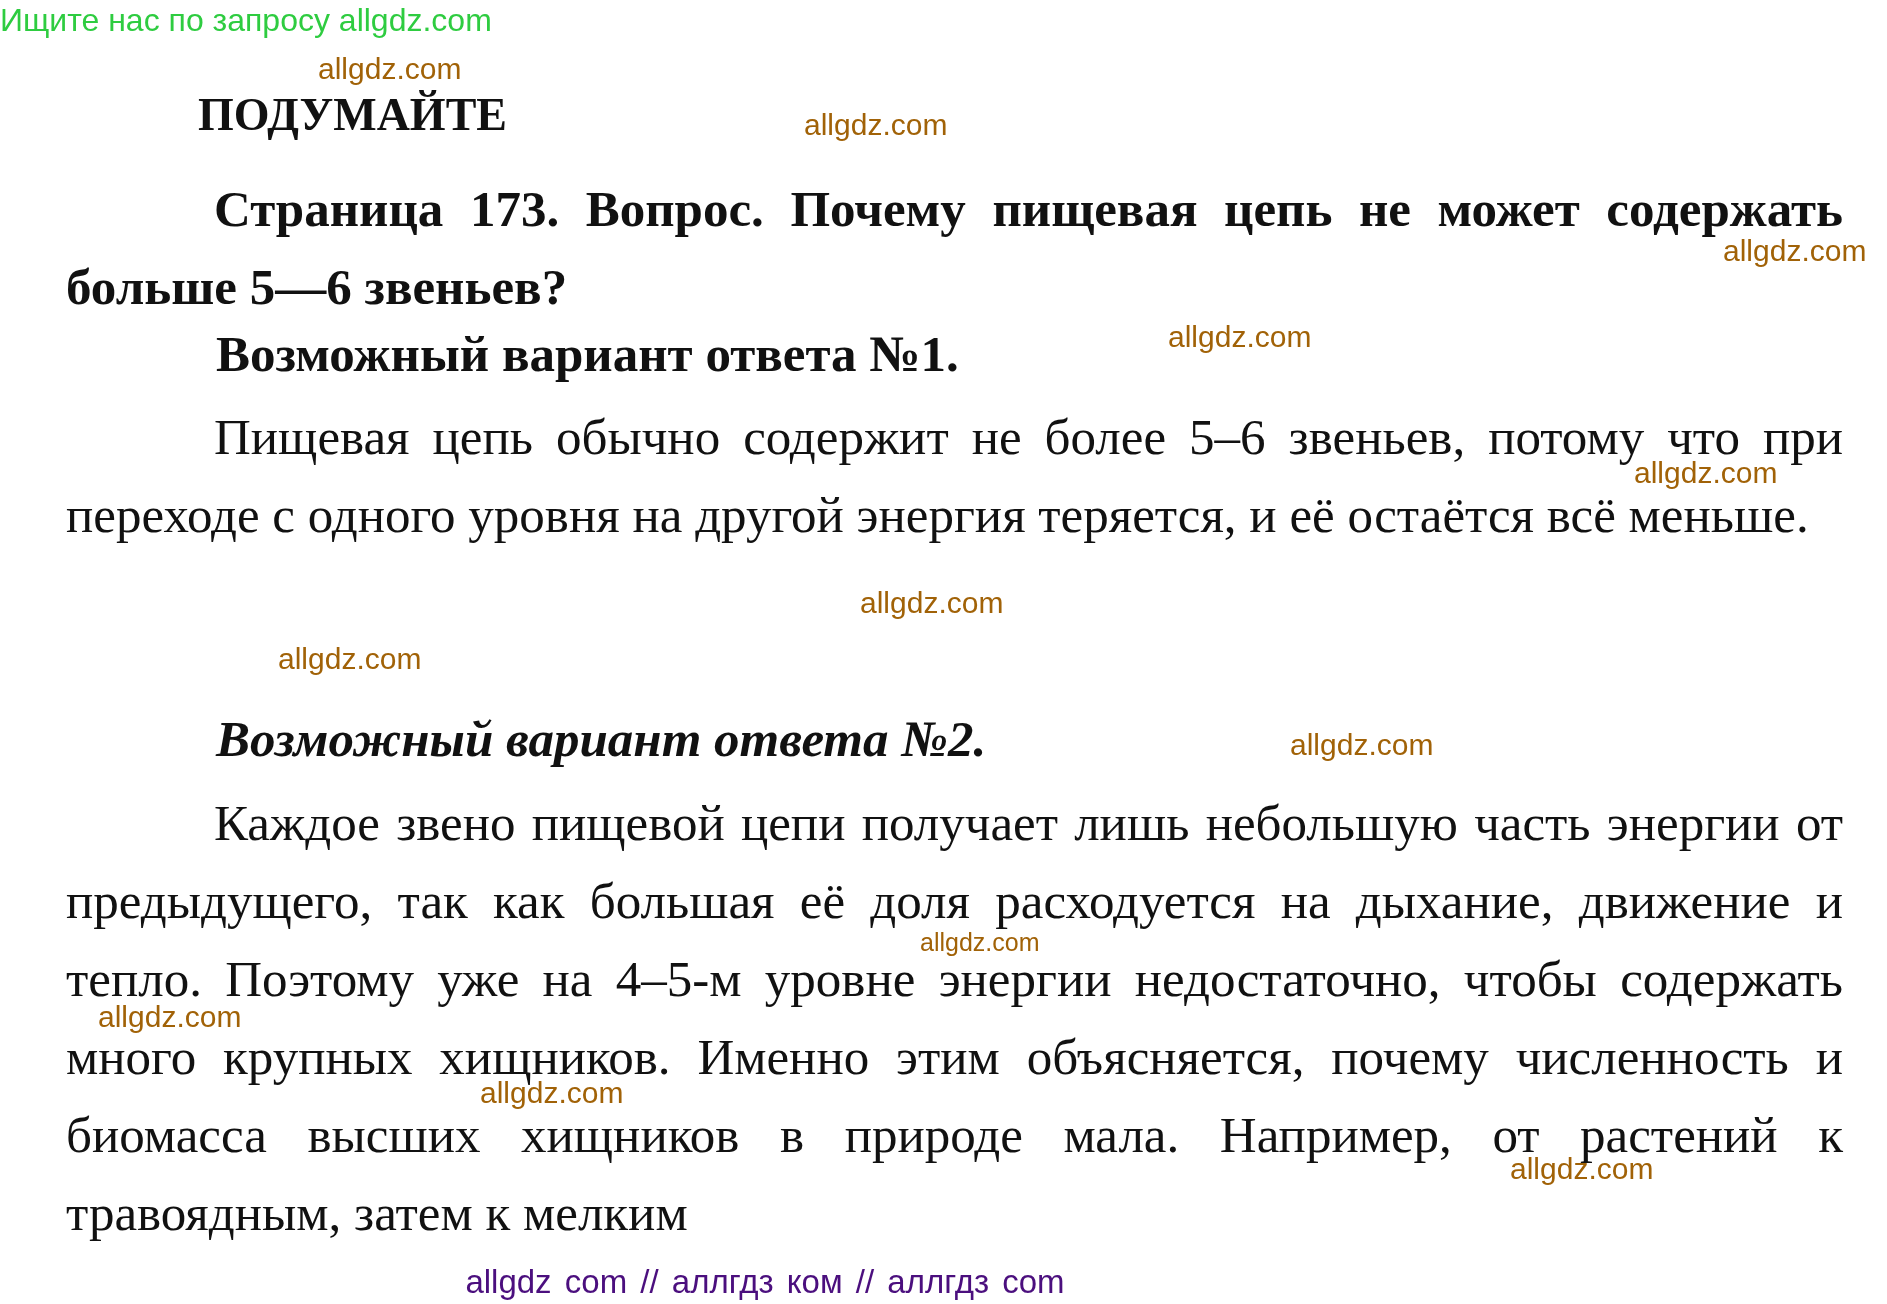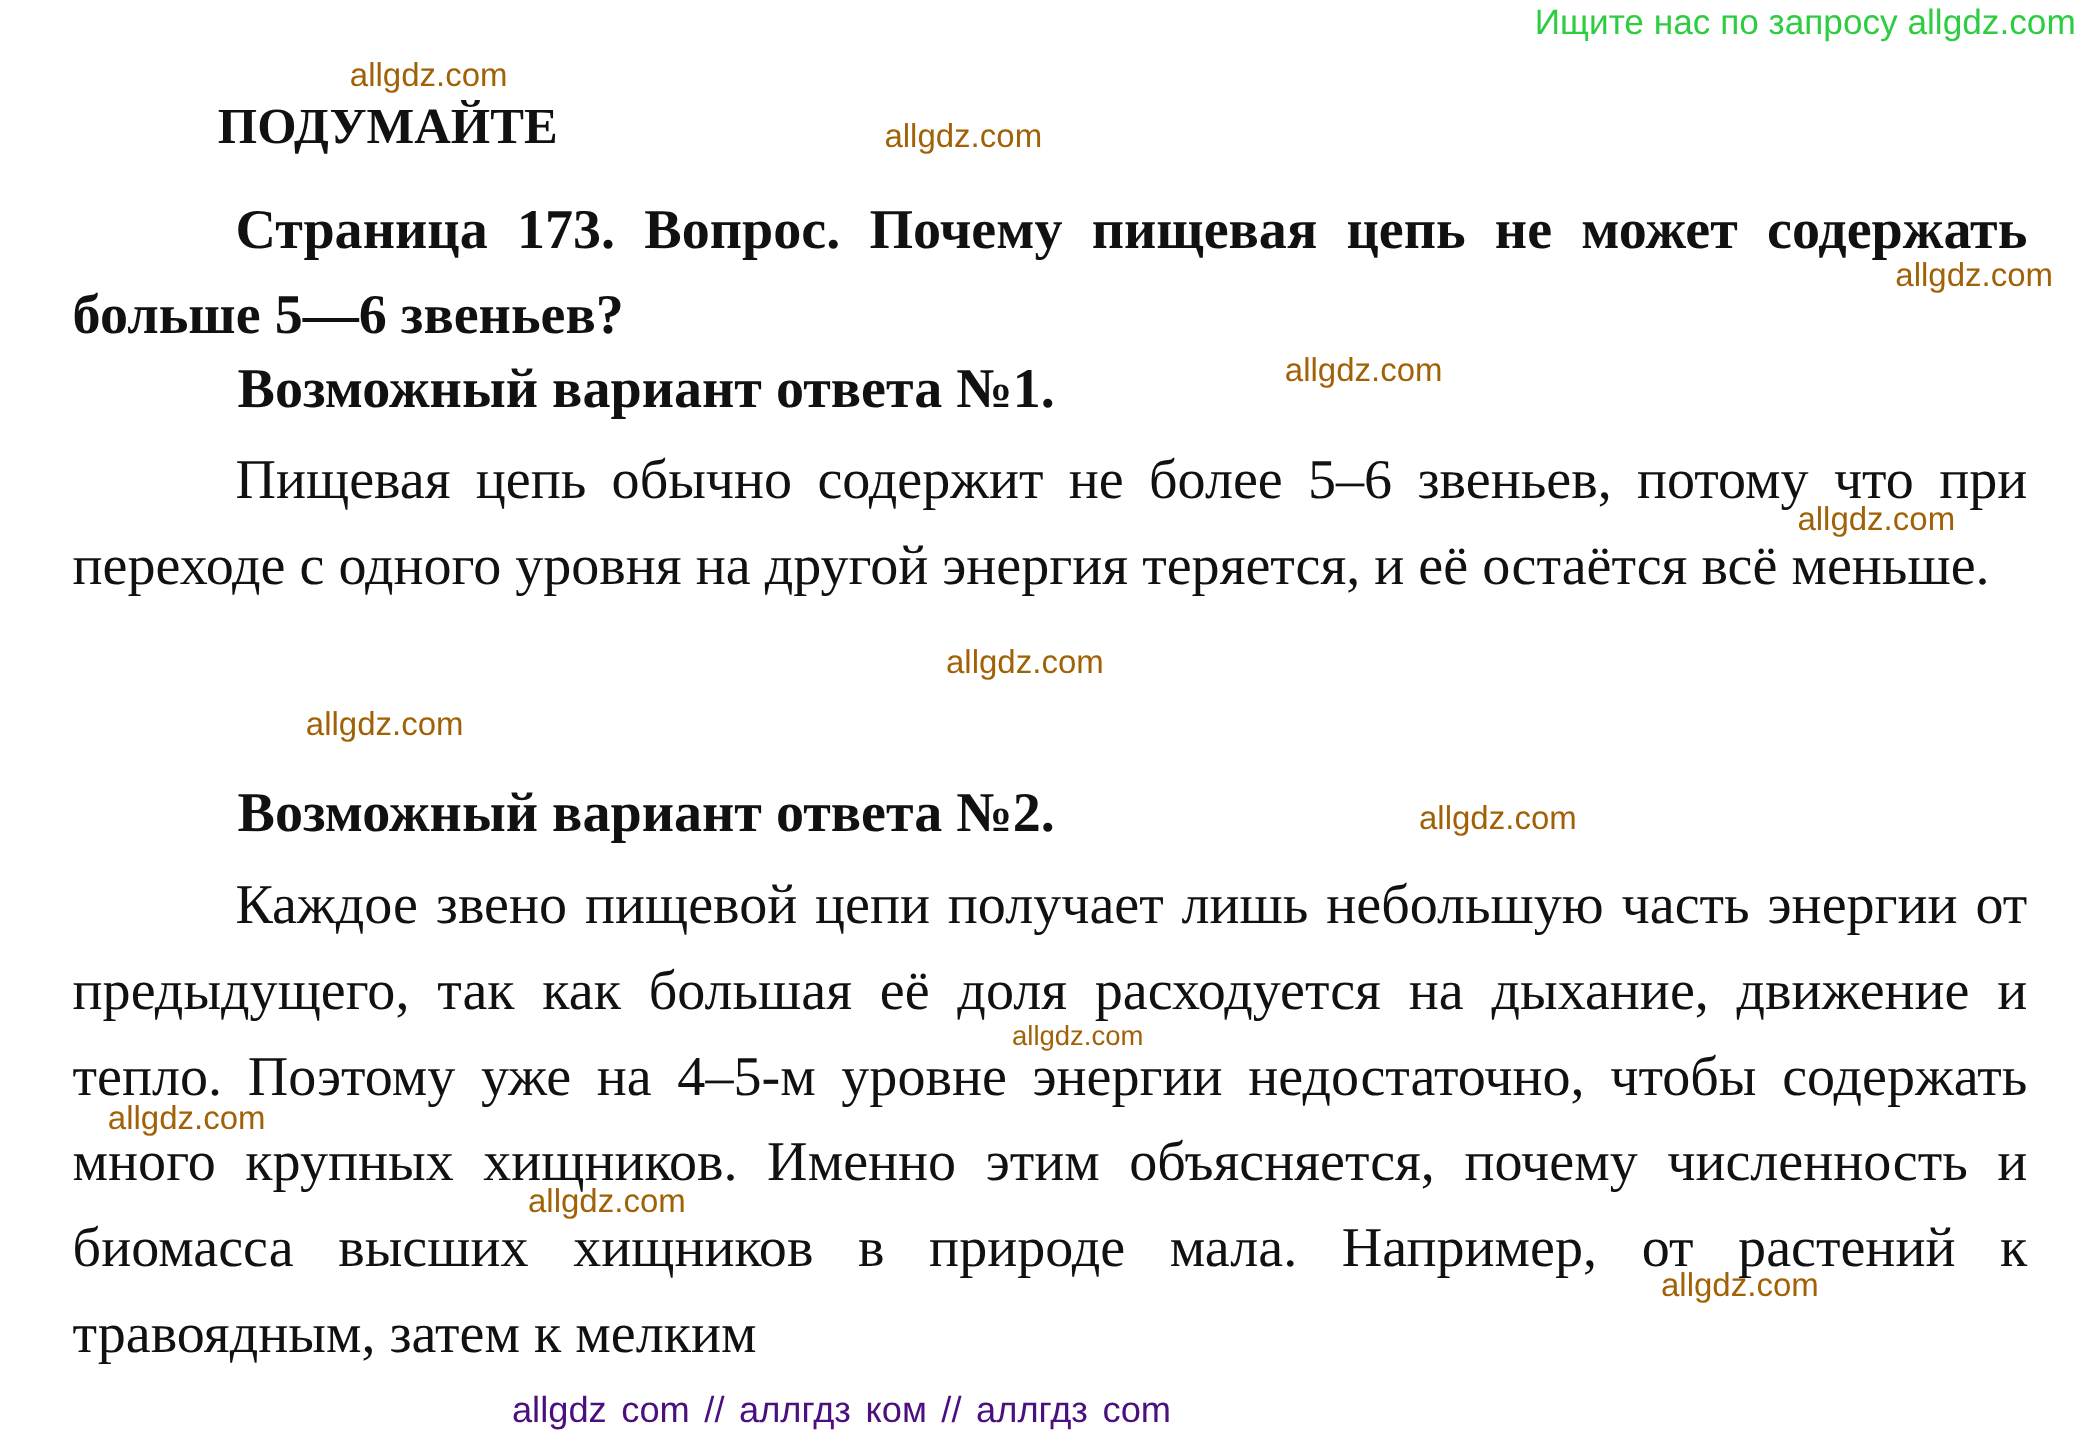--- a/index.html
+++ b/index.html
@@ -1,17 +1,17 @@
 <!DOCTYPE html>
 <html><head>
 <meta charset="utf-8">
 <style>
   html,body{margin:0;padding:0;background:#fff;}
   body{width:1887px;height:1304px;position:relative;overflow:hidden;}
-  .top{position:absolute;left:0;width:1887px;top:2px;text-align:right;color:#2ecc40;font-family:"Liberation Sans",sans-serif;font-size:32px;}
+  .top{position:absolute;left:0;width:1887px;top:2px;text-align:left;color:#2ecc40;font-family:"Liberation Sans",sans-serif;font-size:32px;}
   .wm{position:absolute;font-family:"Liberation Sans",sans-serif;font-size:30px;color:#a16207;white-space:nowrap;}
   .wm.sm{font-size:25px;}
   .text{position:absolute;left:50px;width:1777px;font-family:"Liberation Serif",serif;color:#111;margin-left:16px;}
   .h1{position:absolute;left:198px;top:88px;font-family:"Liberation Serif",serif;font-weight:bold;font-size:46px;color:#111;}
   .q{top:170px;font-weight:bold;font-size:51px;line-height:78px;text-align:justify;text-indent:148px;}
   .vh{position:absolute;left:216px;font-family:"Liberation Serif",serif;font-weight:bold;font-size:51px;color:#111;}
   .p{font-size:51px;line-height:78px;text-align:justify;text-indent:148px;}
   .foot{position:absolute;left:0;width:1530px;top:1263px;text-align:center;color:#4b0f7e;font-family:"Liberation Sans",sans-serif;font-size:33px;word-spacing:4px;}
 </style>
 </head>
@@ -27,21 +27,21 @@
 <div class="wm" style="left:1723px;top:234px;">allgdz.com</div>
 
 <div class="vh" style="top:325px;">Возможный вариант ответа №1.</div>
 <div class="wm" style="left:1168px;top:320px;">allgdz.com</div>
 
 <div class="text p" style="top:398px;">Пищевая цепь обычно содержит не более 5–6 звеньев, потому что при переходе с одного уровня на другой энергия теряется, и её остаётся всё меньше.</div>
 <div class="wm" style="left:1634px;top:456px;">allgdz.com</div>
 <div class="wm" style="left:860px;top:586px;">allgdz.com</div>
 <div class="wm" style="left:278px;top:642px;">allgdz.com</div>
 
-<div class="vh" style="top:710px;">Возможный вариант ответа №2.</div>
+<div class="vh" style="top:710px;font-style:italic;">Возможный вариант ответа №2.</div>
 <div class="wm" style="left:1290px;top:728px;">allgdz.com</div>
 
 <div class="text p" style="top:784px;">Каждое звено пищевой цепи получает лишь небольшую часть энергии от предыдущего, так как большая её доля расходуется на дыхание, движение и тепло. Поэтому уже на 4–5-м уровне энергии недостаточно, чтобы содержать много крупных хищников. Именно этим объясняется, почему численность и биомасса высших хищников в природе мала. Например, от растений к травоядным, затем к мелким</div>
 <div class="wm sm" style="left:920px;top:928px;">allgdz.com</div>
 <div class="wm" style="left:98px;top:1000px;">allgdz.com</div>
 <div class="wm" style="left:480px;top:1076px;">allgdz.com</div>
 <div class="wm" style="left:1510px;top:1152px;">allgdz.com</div>
 
 <div class="foot">allgdz com  //  аллгдз ком  //  аллгдз com</div>
 

